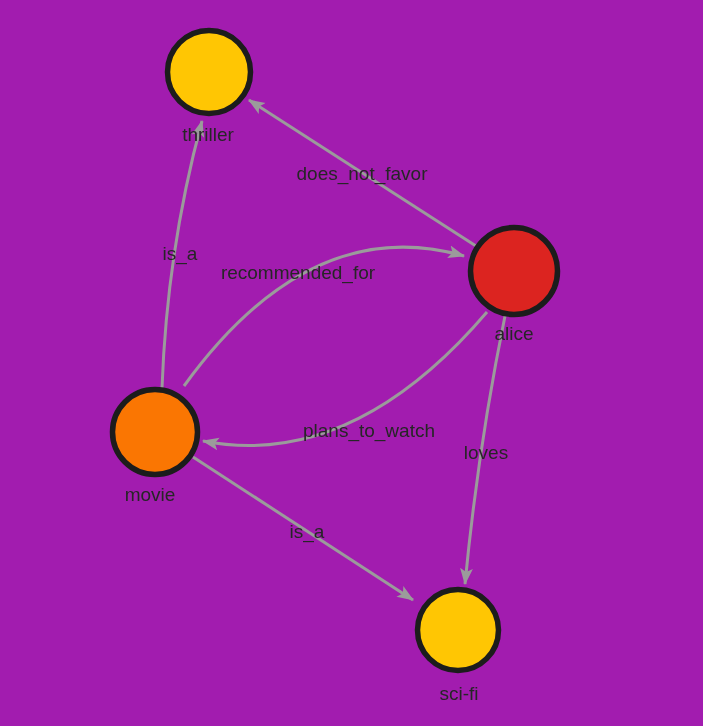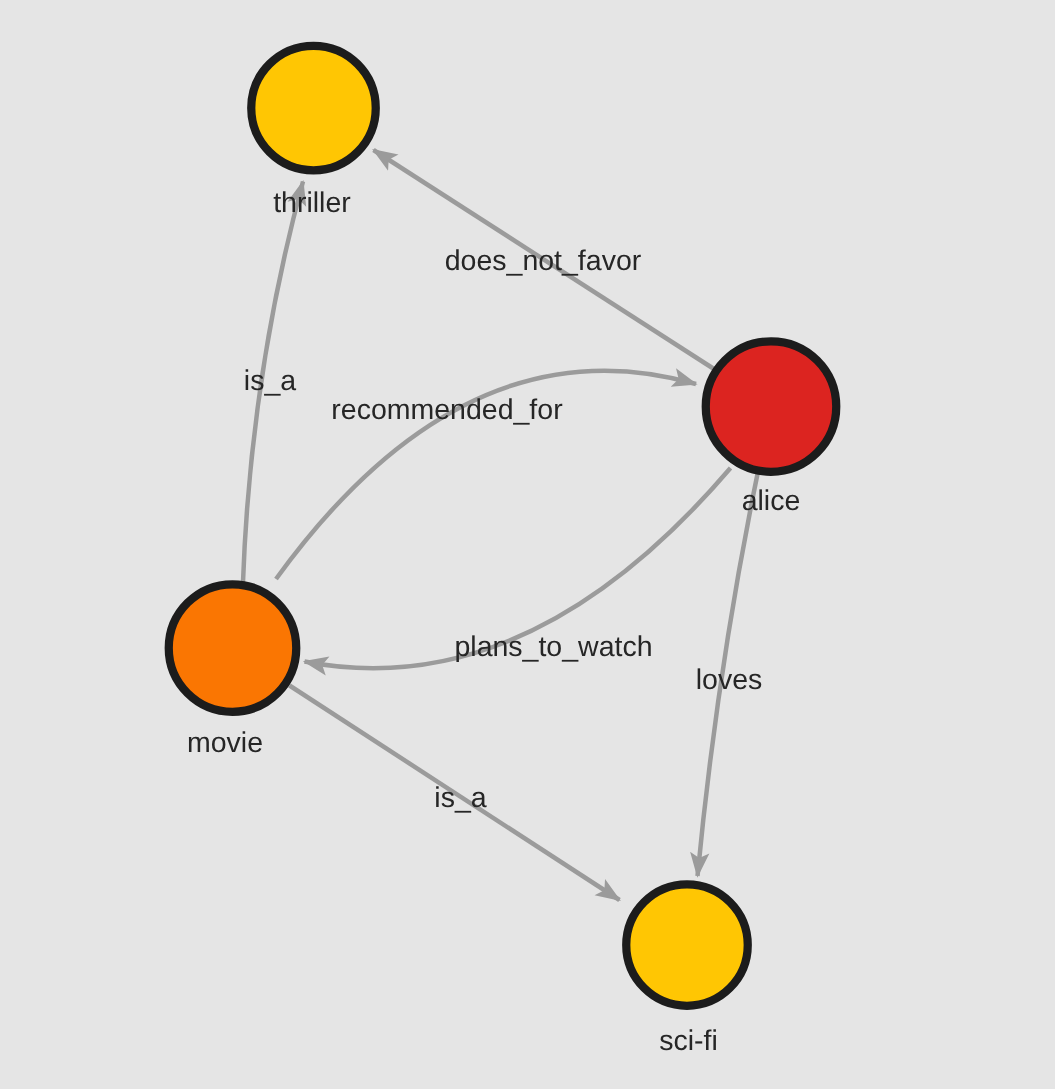--- a/index.html
+++ b/index.html
@@ -1,20 +1,20 @@
 <!DOCTYPE html>
 <html><head>
 <meta charset="utf-8">
 <style>
   html, body { margin: 0; padding: 0; background: #ffffff; }
   .stage {
     position: relative;
     width: 703px;
     height: 726px;
-    background: #e5e5e5;
+    background: #a21caf;
     overflow: hidden;
   }
   svg { display: block; }
   .edge {
     fill: none;
     stroke-width: 3;
     stroke-linecap: butt;
   }
   .arrowhead { fill: #9b9b9b; stroke: none; }
   .node {

